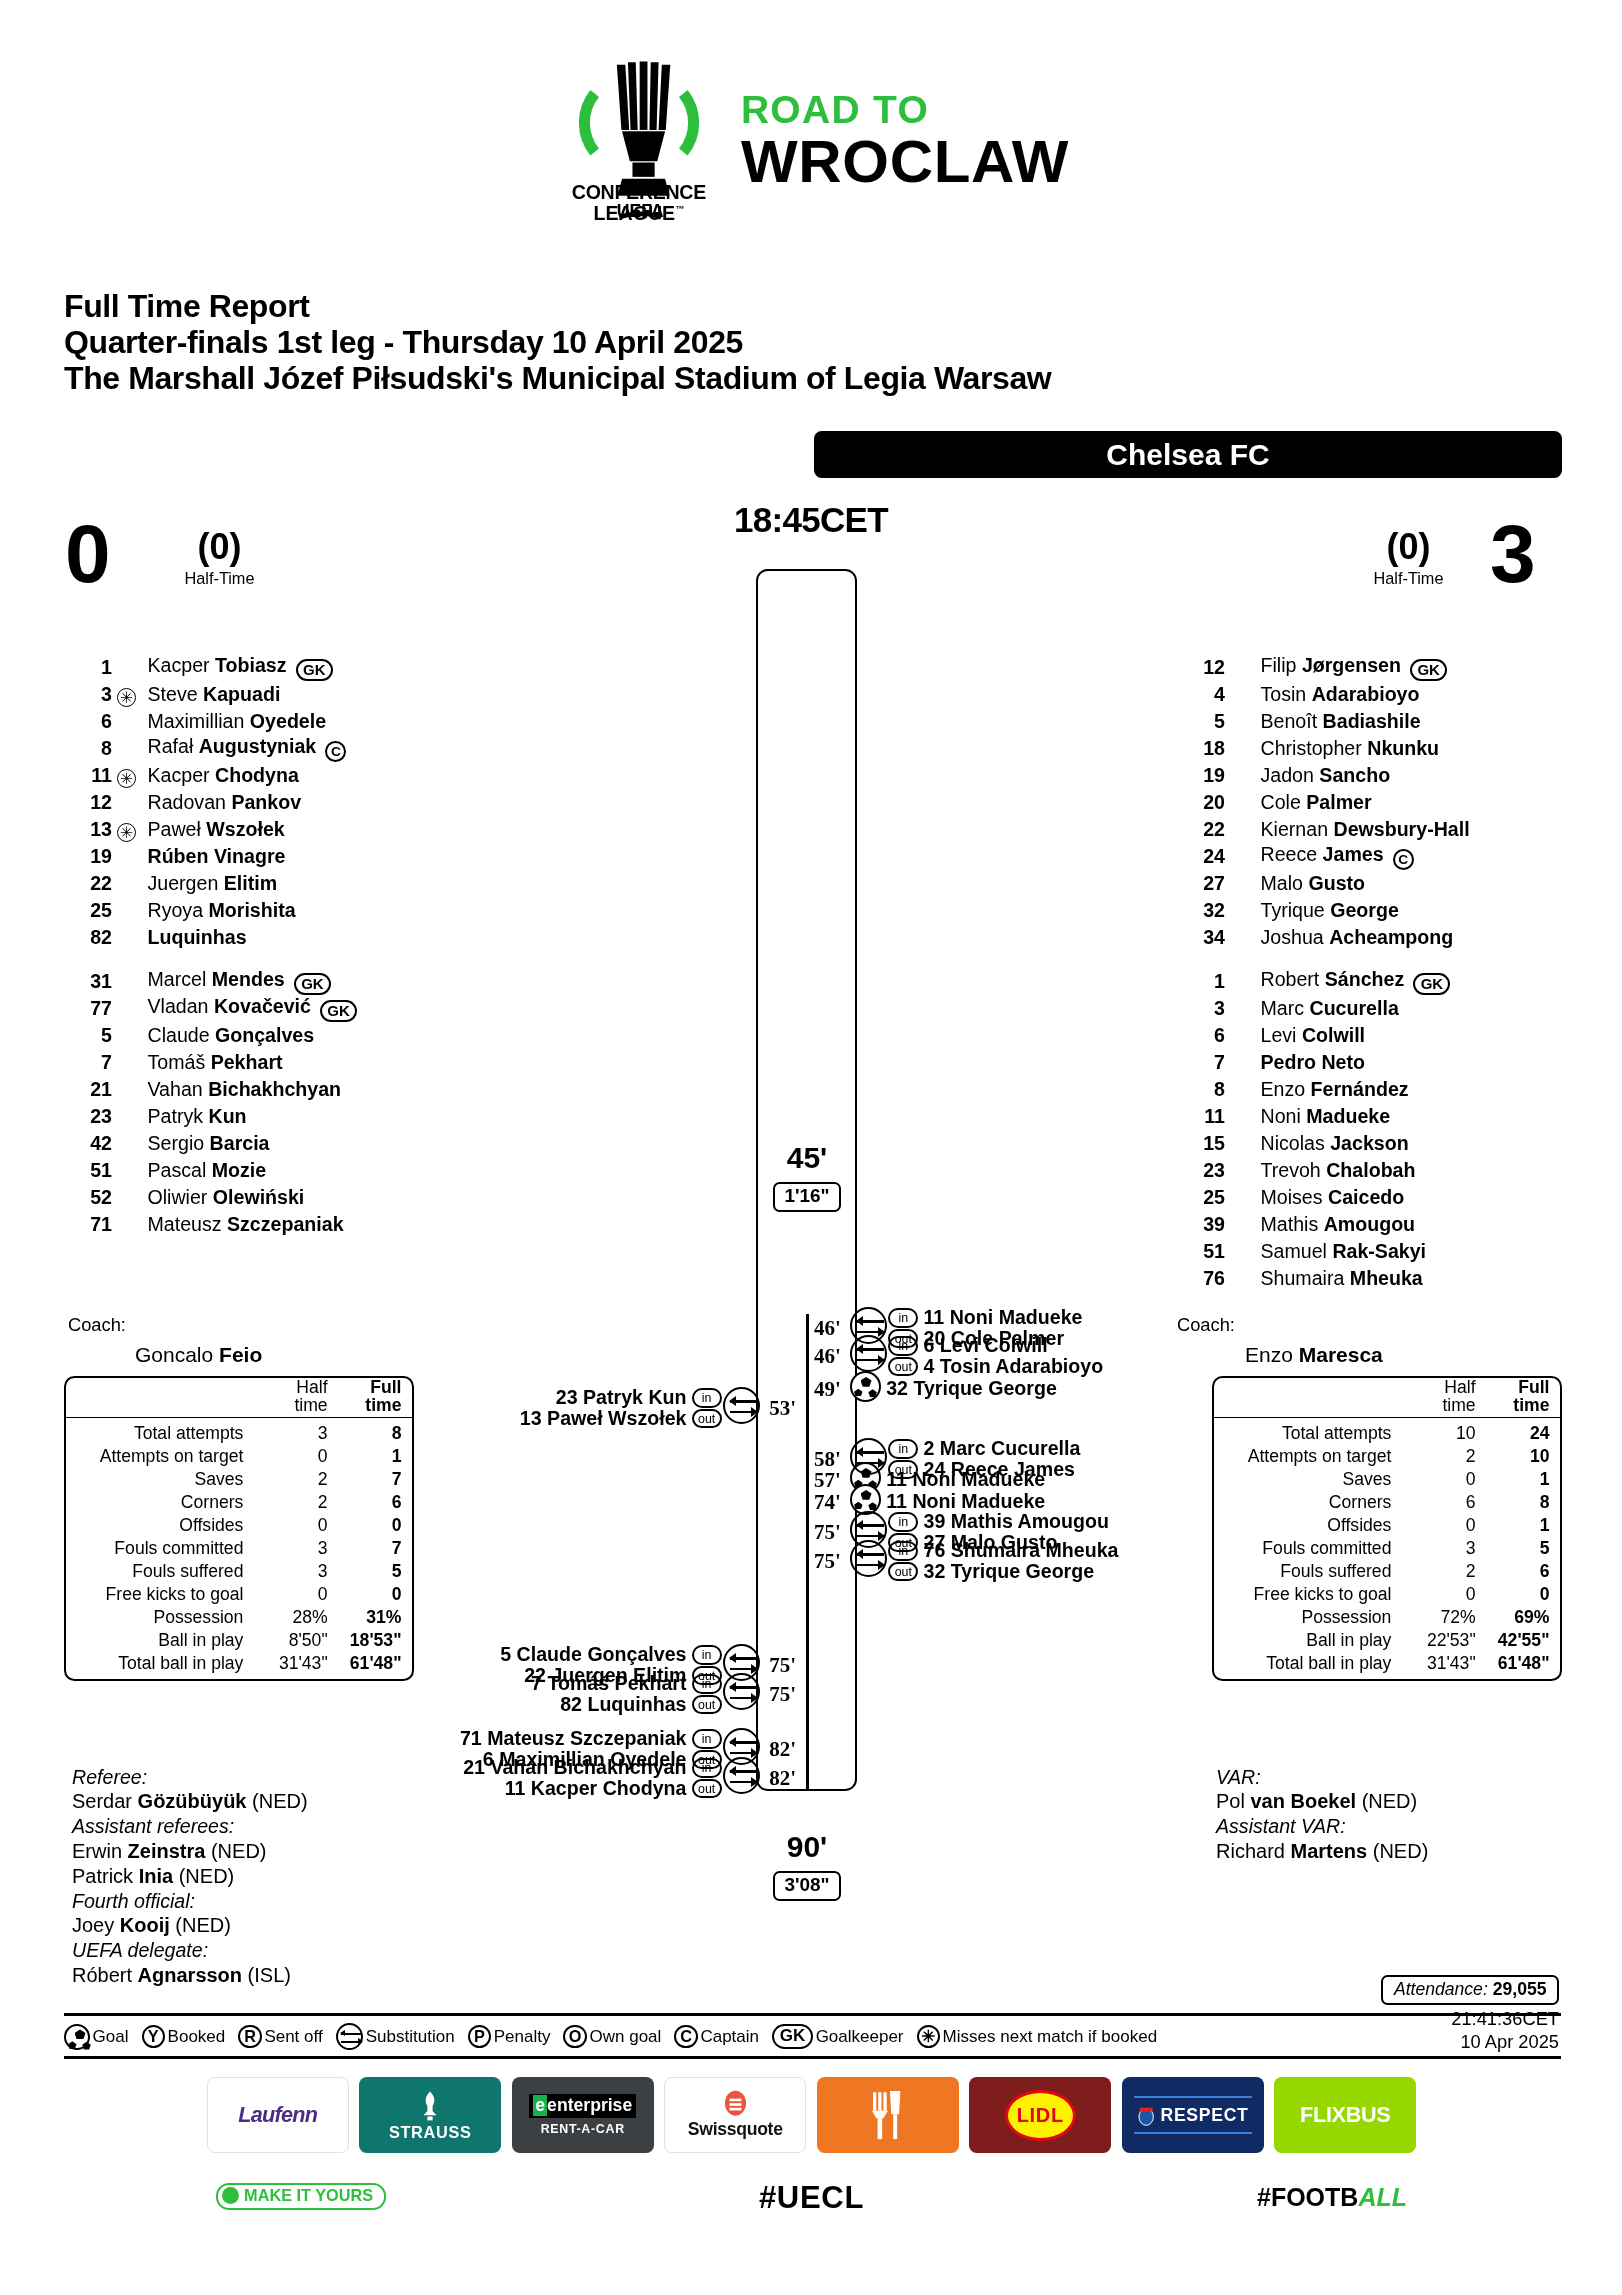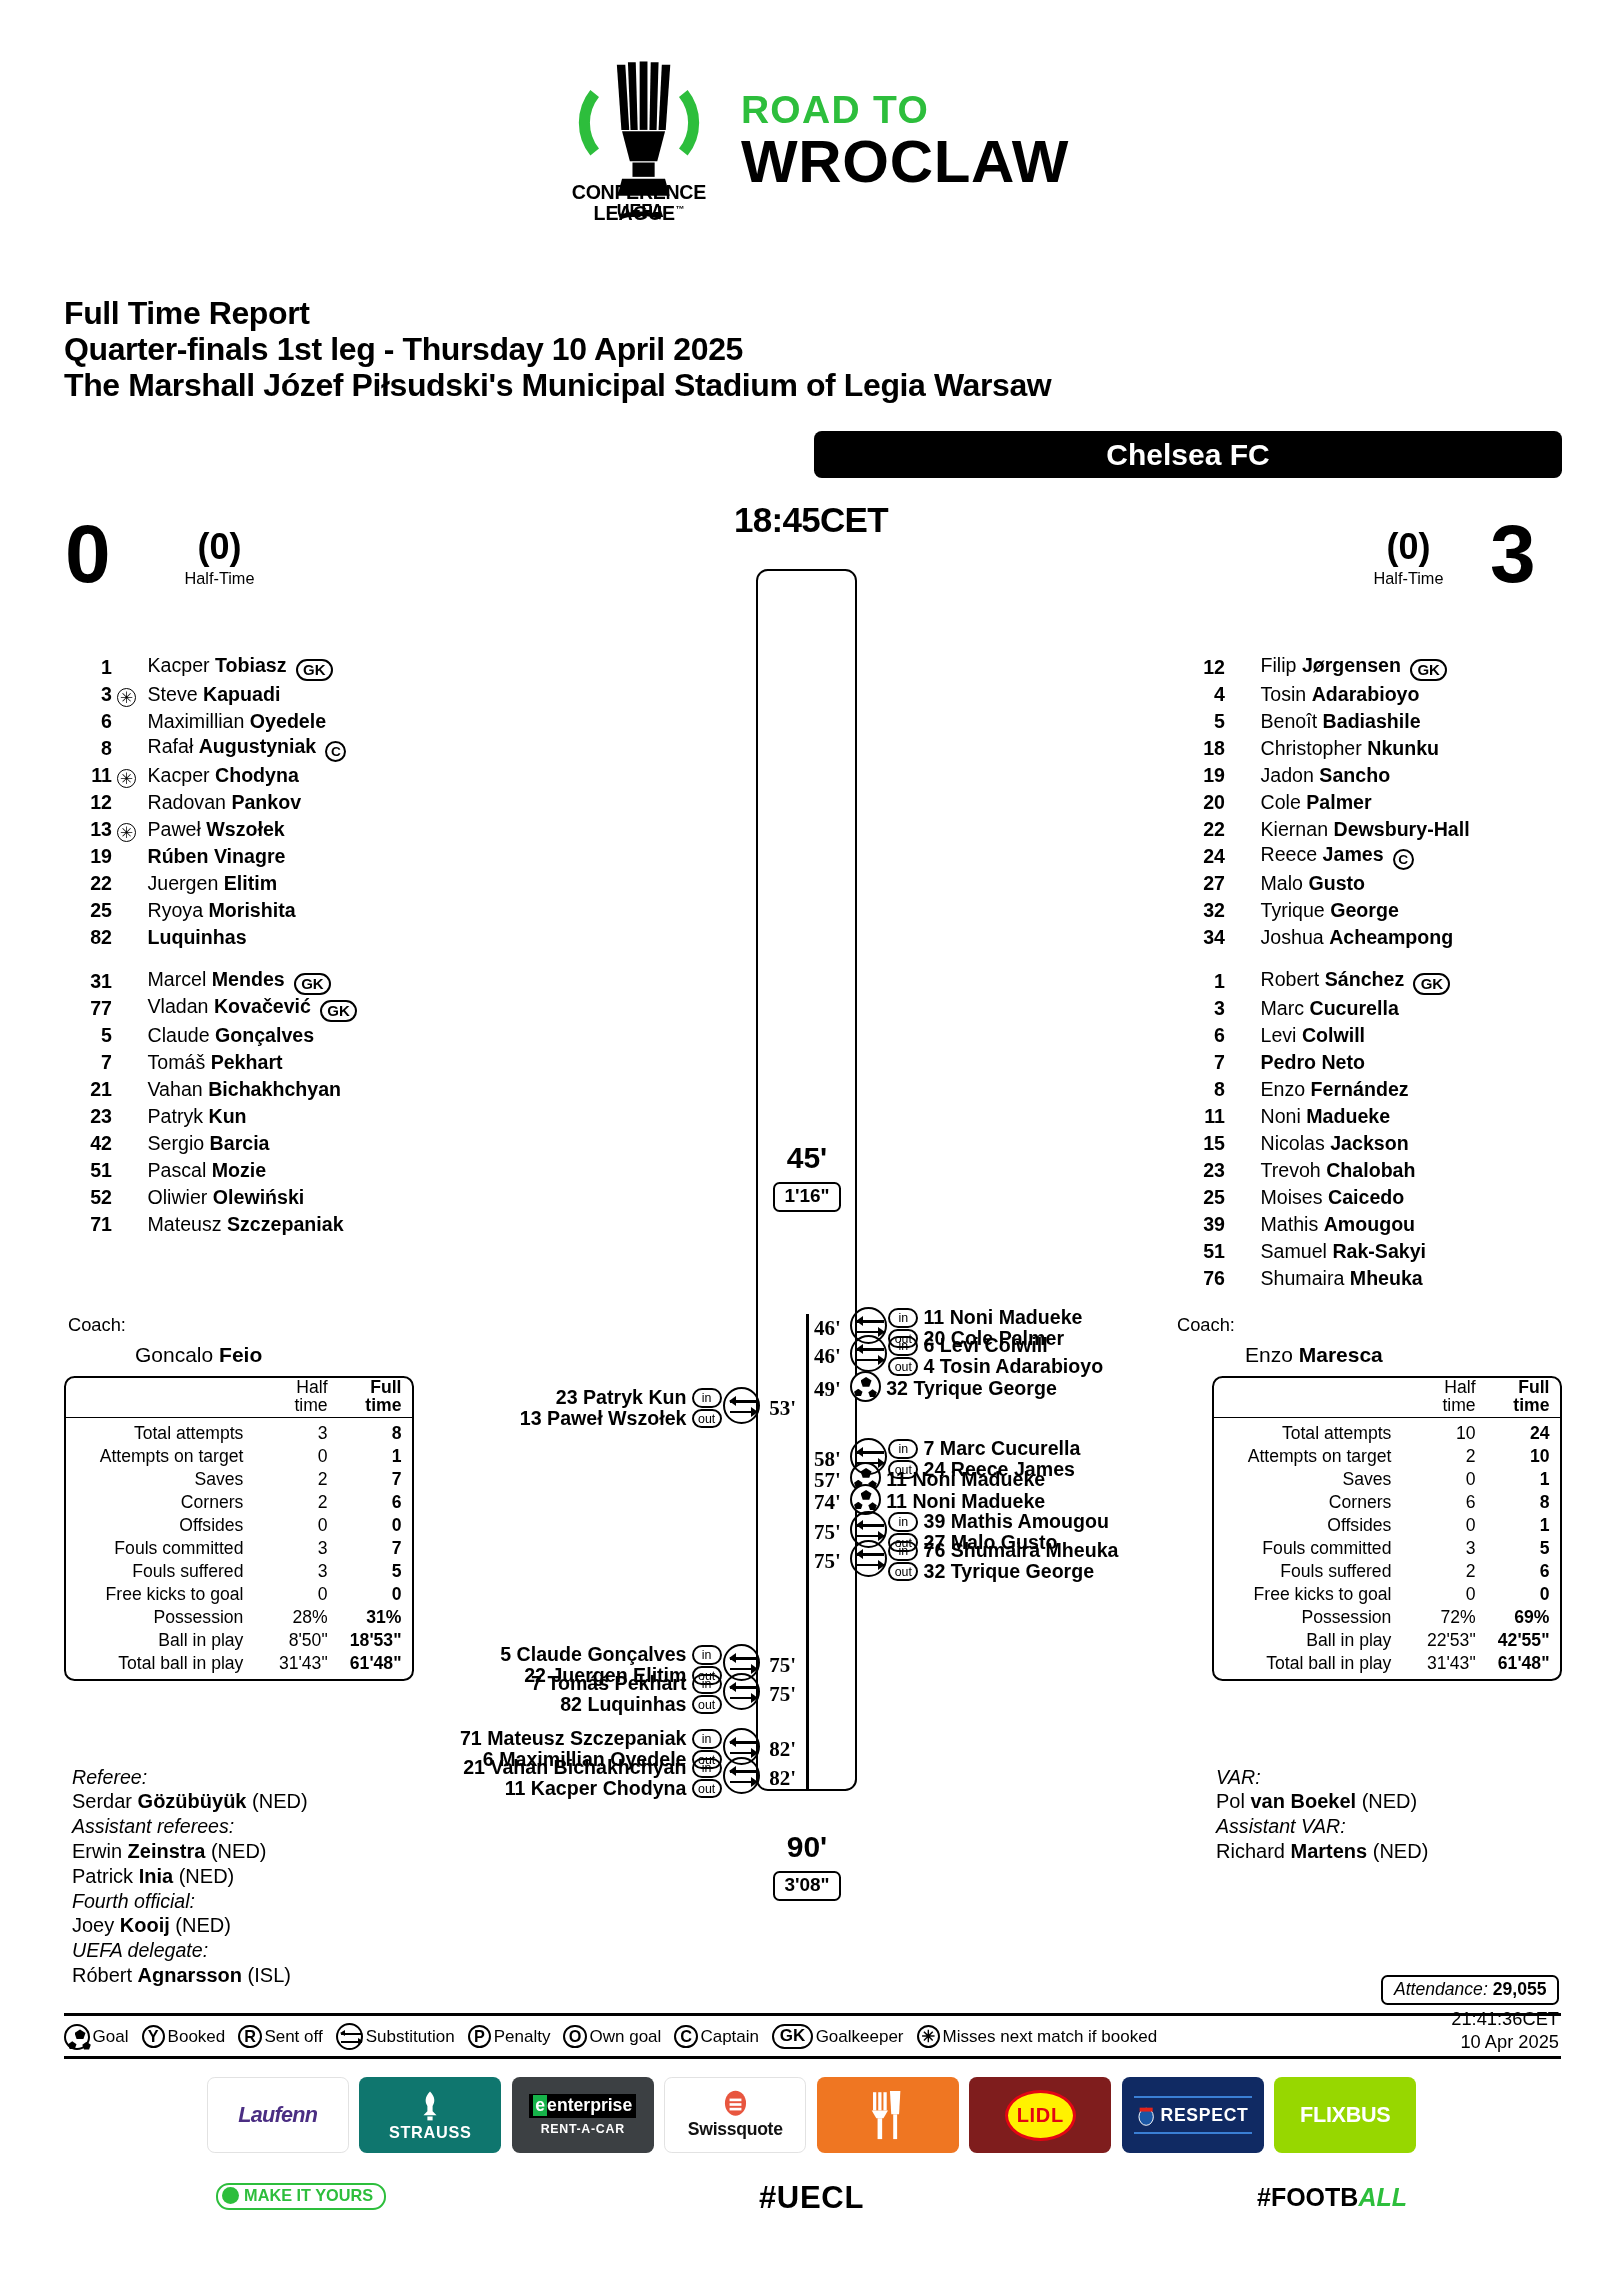--- a/index.html
+++ b/index.html
@@ -16,21 +16,21 @@
   .logo-bar { position: absolute; left: 0; top: 46px; width: 1623px; height: 190px;
               display: flex; align-items: center; justify-content: center; gap: 17px; }
   .logo-mark { position: relative; width: 170px; height: 176px; }
   .logo-text { display: flex; flex-direction: column; align-items: flex-start; }
   .logo-road { color: #2dbe3c; font-size: 39px; font-weight: bold; letter-spacing: 1.3px;
                font-family: "Liberation Sans", sans-serif; line-height: 1; }
   .logo-wroclaw { color: #000; font-size: 60px; font-weight: bold; letter-spacing: 0.7px;
                   line-height: 1; margin-top: 2.6px; }
 
   
-  .head-block { position: absolute; left: 64px; top: 295px; width: 1497px; }
+  .head-block { position: absolute; left: 64px; top: 288px; width: 1497px; }
   .head-line { font-size: 32px; font-weight: bold; line-height: 1.13;
                letter-spacing: -0.4px; white-space: nowrap; }
 
   
   .team-bar { position: absolute; top: 431px; height: 47px; background: #000;
               border-radius: 7.8px; display: flex; align-items: center; justify-content: center; }
   .team-bar span { color: #fff; font-size: 30px; font-weight: bold; letter-spacing: 0px; }
   #bar-home { left: 64px; width: 719px; }
   #bar-away { left: 814px; width: 748px; }
 
@@ -773,21 +773,21 @@
       <div class="ev-group" style="left: 814px; top: 1438px;">
         <span class="ev-min">58'</span>
         <span style="margin-left:9.2px"><span class="sub-circ"><i class="a"></i><i class="b"></i></span></span>
         <span style="margin-left:1.3px">
           <span class="io-stack">
             <span class="io-pill">in</span>
             <span class="io-pill">out</span>
           </span>
         </span>
         <span class="ev-names" style="margin-left:5.2px">
-          <div>7 Marc Cucurella</div>
+          <div>2 Marc Cucurella</div>
           <div>24 Reece James</div>
         </span>
       </div>
       <div class="ev-group" style="left: 814px; top: 1484px;">
         <span class="ev-min">74'</span>
         <span style="margin-left:9.2px"><span class="ball"><s></s></span></span>
         <span class="ev-names" style="margin-left:5.2px">11 Noni Madueke</span>
       </div>
       <div class="ev-group" style="left: 814px; top: 1511px;">
         <span class="ev-min">75'</span>

